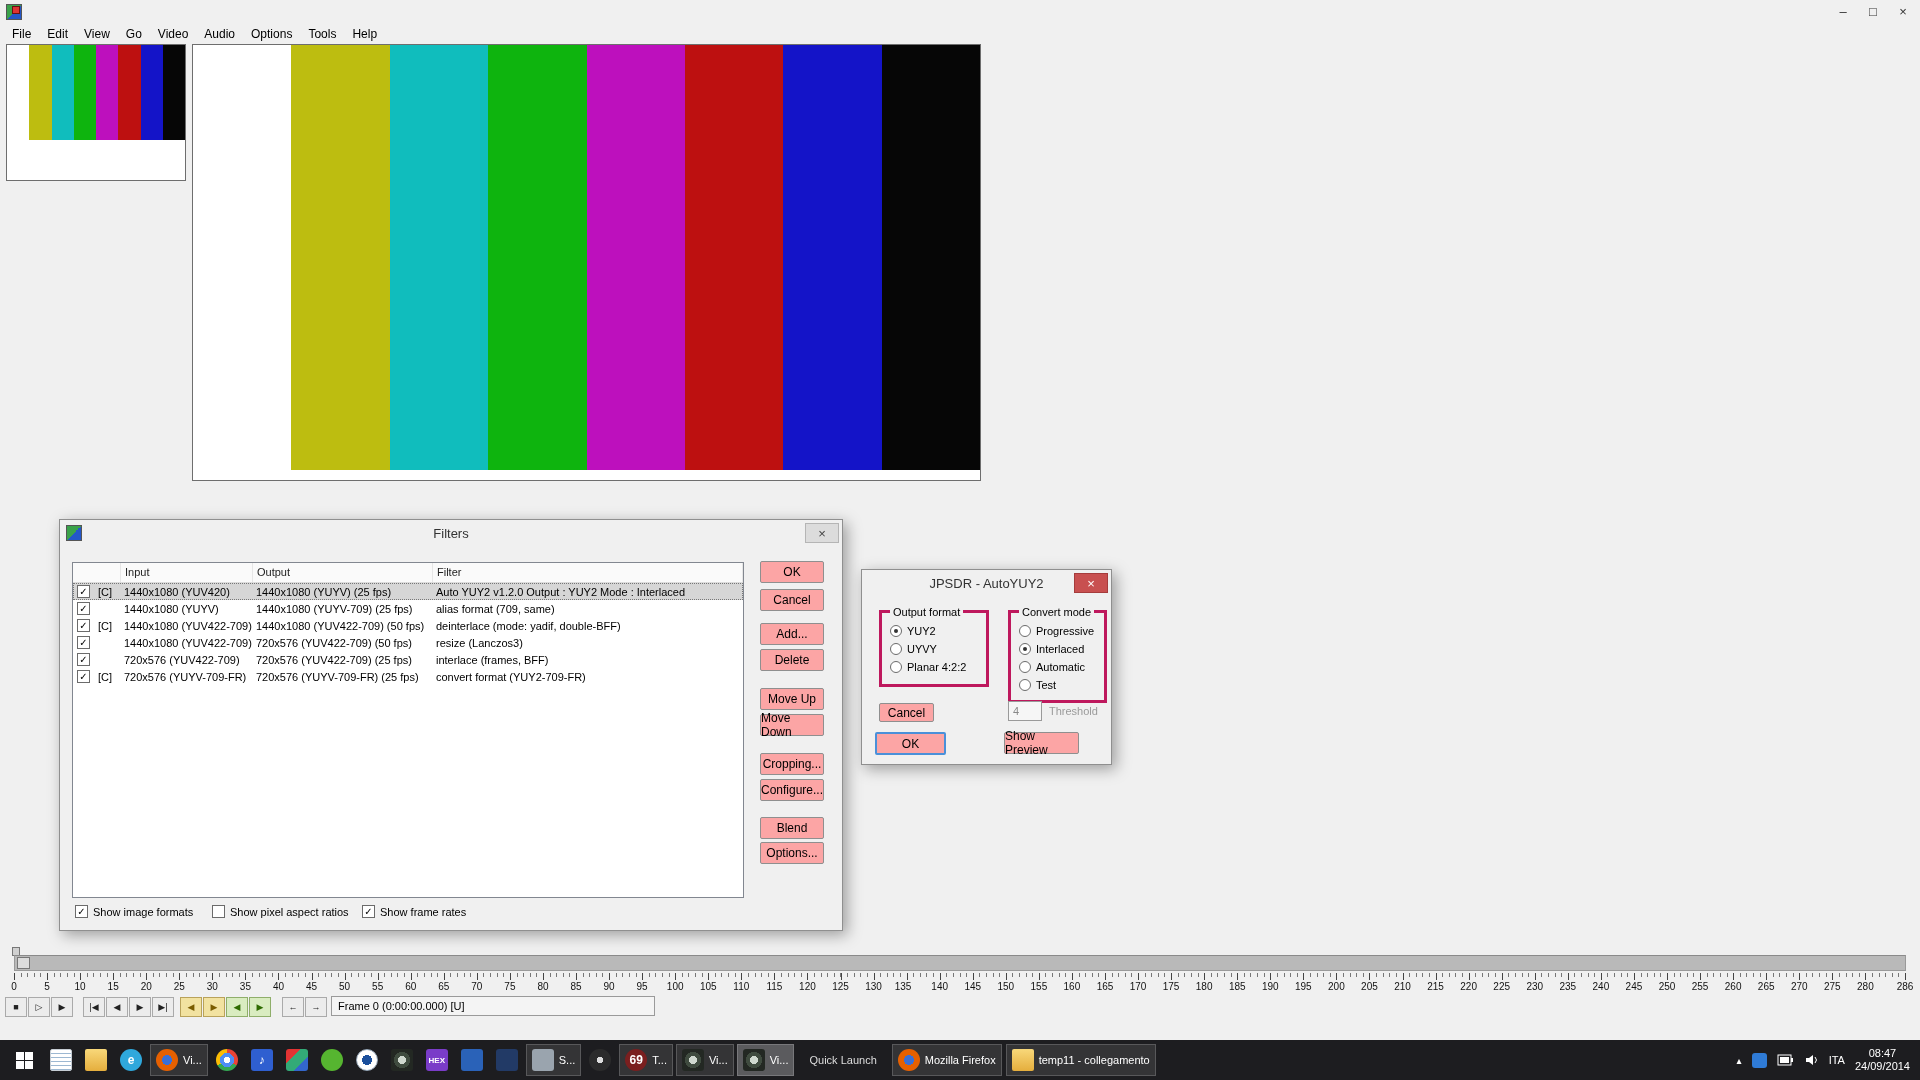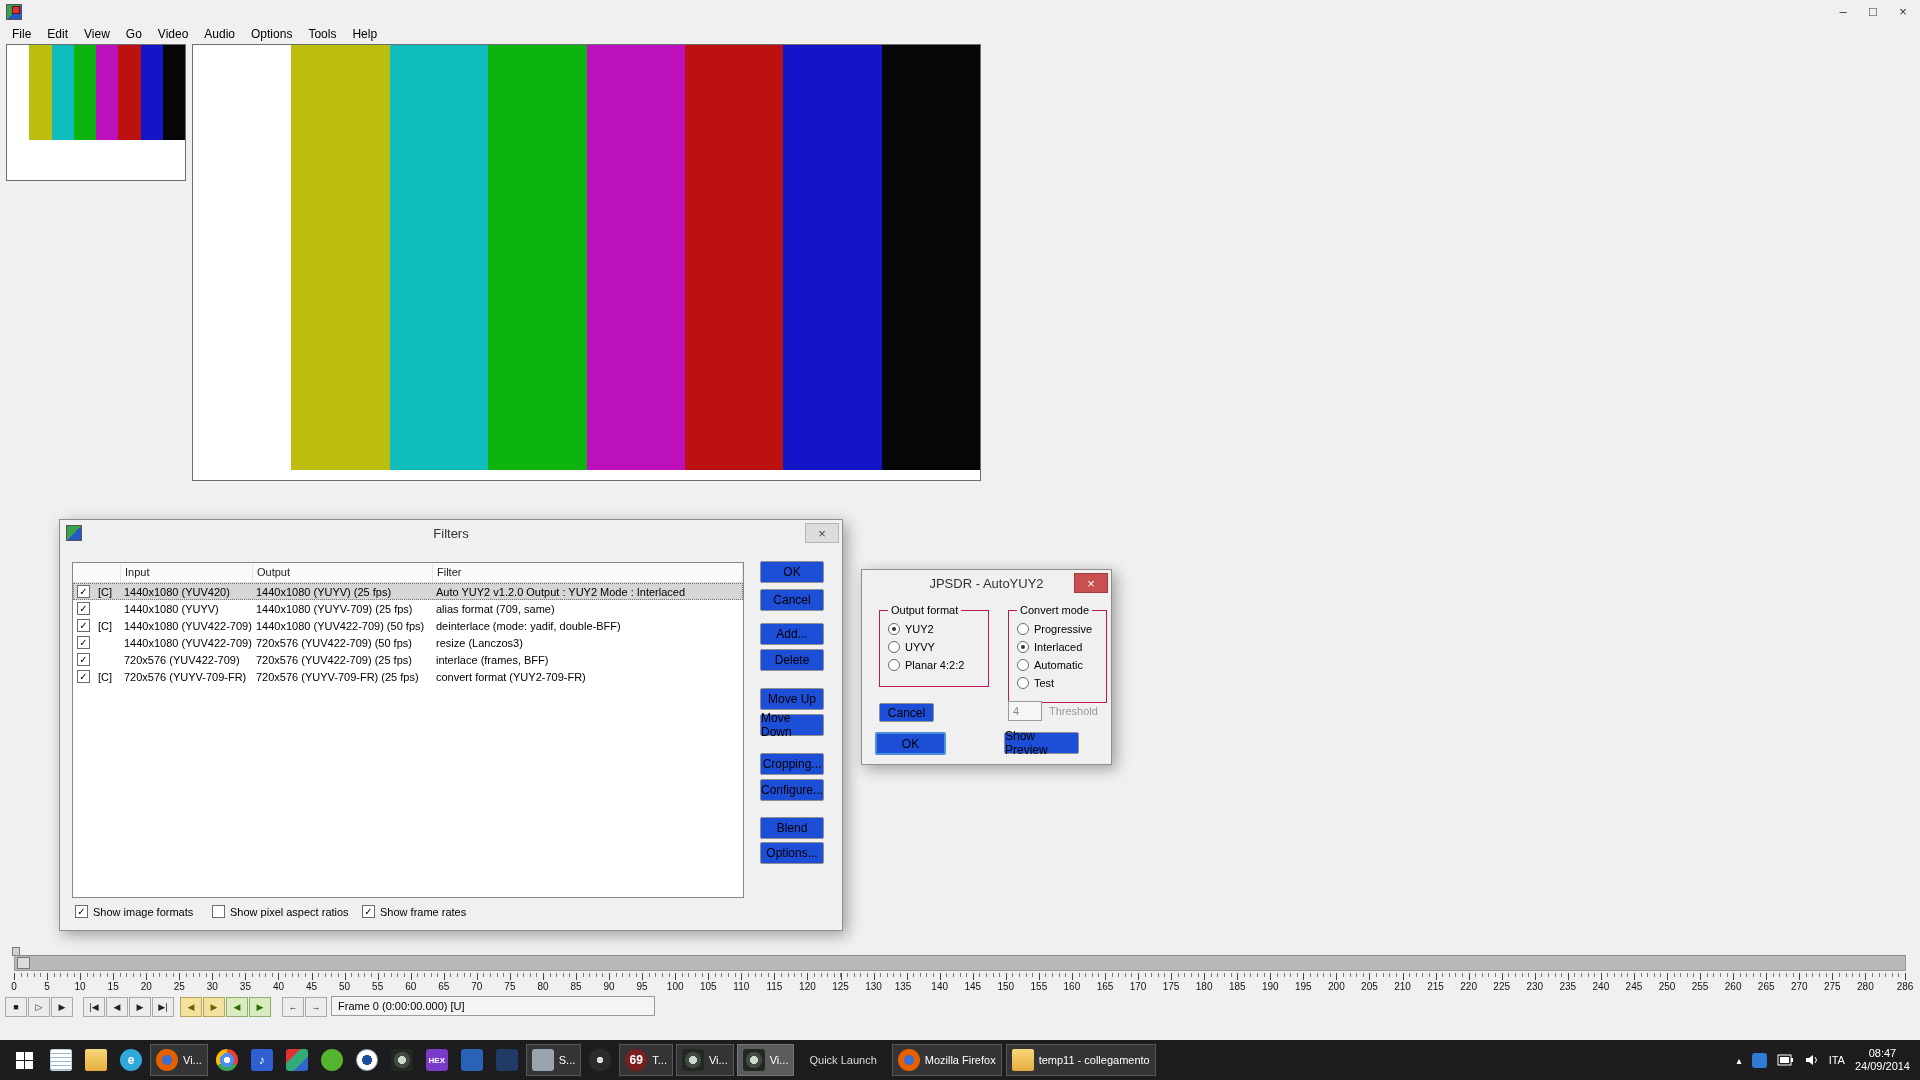--- a/index.html
+++ b/index.html
@@ -42,26 +42,26 @@
   
   .listview{position:absolute;left:12px;top:42px;width:672px;height:336px;background:#fff;border:1px solid #828790;font-size:11px}
   .lv-head{display:grid;grid-template-columns:48px 132px 180px 1fr;height:20px;background:#fafafa;border-bottom:1px solid #dcdcdc}
   .lv-head div{padding:3px 4px;border-right:1px solid #e6e6e6;color:#222}
   .lv-row{display:grid;grid-template-columns:22px 26px 132px 180px 1fr;height:17px;align-items:center}
   .lv-row.sel{background:#d6d6d6;outline:1px dotted #777;outline-offset:-1px}
   .cbx{width:13px;height:13px;border:1px solid #6b6b6b;background:#fff;font-size:10px;line-height:11px;text-align:center}
   .lv-row .cbx{margin-left:4px}
   .lv-cell{padding:0 3px;white-space:nowrap;overflow:hidden}
 
-  .btn{position:absolute;display:flex;align-items:center;justify-content:center;background:#1d4ed8;
+  .btn{position:absolute;display:flex;align-items:center;justify-content:center;background:#fca5a5;
        border:1px solid #8f8f8f;border-radius:2px;font-size:12px}
   .chk{position:absolute;display:flex;align-items:center;gap:5px;font-size:11px}
 
   
-  .group{position:absolute;border:1px solid #be185d;font-size:11px}
+  .group{position:absolute;border:3px solid #be185d;font-size:11px}
   .glabel{position:absolute;top:-7px;left:8px;background:#f0f0f0;padding:0 3px}
   .radio-row{position:absolute;display:flex;align-items:center;gap:5px;font-size:11px}
   .rad{width:12px;height:12px;border:1px solid #6b6b6b;border-radius:50%;background:#fff;position:relative;flex:none}
   .rad.on::after{content:"";position:absolute;inset:3px;background:#333;border-radius:50%}
   .tinput{position:absolute;left:146px;top:131px;width:34px;height:20px;border:1px solid #9a9a9a;background:#f6f6f6;
           color:#888;font-size:11px;padding:0 4px;font-family:"Liberation Sans",sans-serif}
   .tlabel-gray{position:absolute;left:187px;top:135px;color:#9a9a9a;font-size:11px}
   .default-btn{border:2px solid #4a90d9 !important}
 
   

